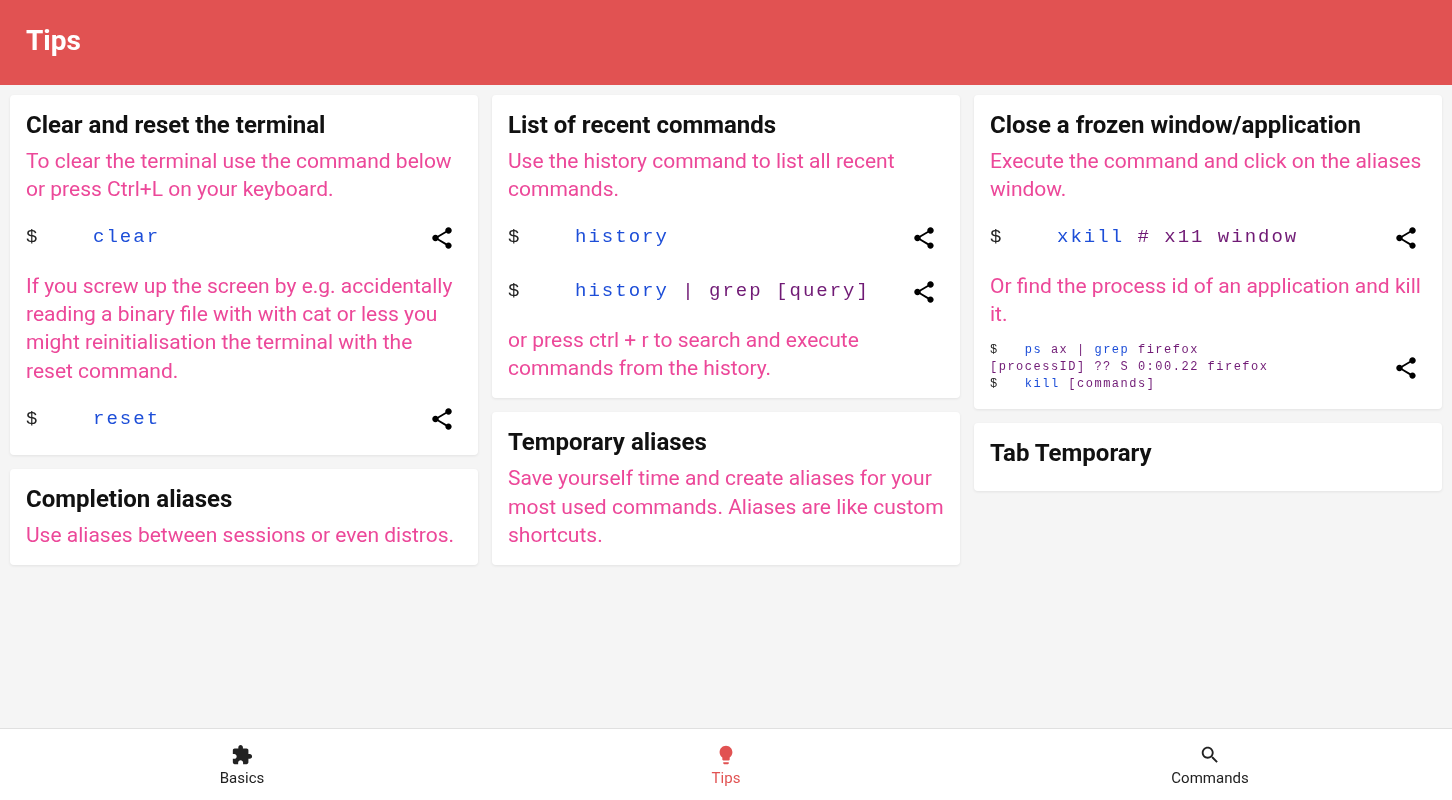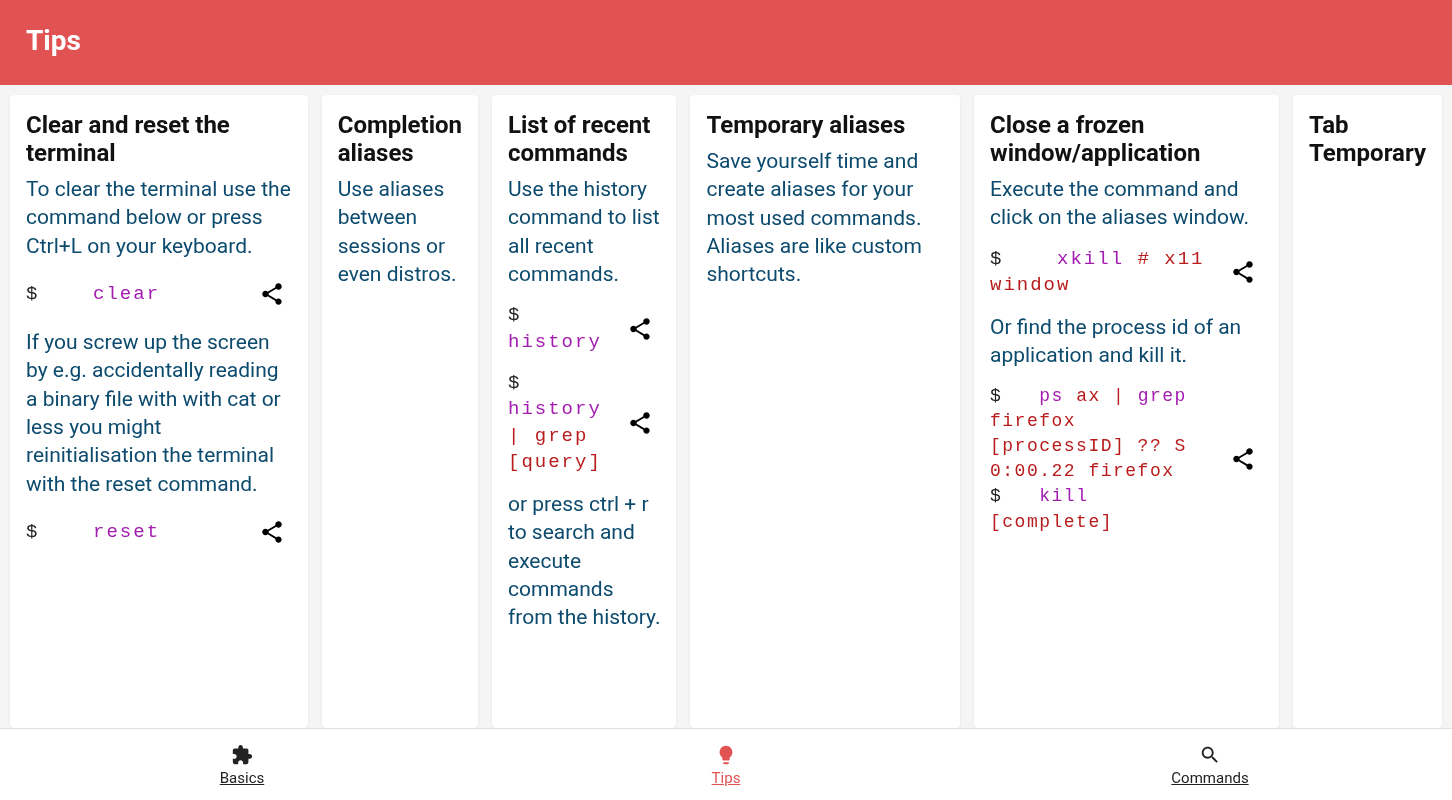--- a/index.html
+++ b/index.html
@@ -24,40 +24,40 @@
 .content {
   flex: 1;
   display: flex;
   gap: 14px;
   padding: 10px 10px 0 10px;
   overflow: hidden;
 }
 .column {
   flex: 1;
   display: flex;
-  flex-direction: row;
+  flex-direction: column;
   gap: 14px;
   min-width: 0;
 }
 .card {
   background: #fff;
   border-radius: 4px;
   box-shadow: 0 1px 3px rgba(0,0,0,0.08);
   padding: 16px 16px;
 }
 .card-title {
   font-size: 24px;
   font-weight: 700;
   margin-bottom: 8px;
   color: #111;
 }
 .card-text {
   font-size: 21px;
   line-height: 1.35;
-  color: #0c4a6e;
+  color: #ec4899;
   margin-bottom: 14px;
 }
 .card-text:last-child { margin-bottom: 0; }
 .code-row {
   display: flex;
   align-items: center;
   justify-content: space-between;
   gap: 10px;
   margin-bottom: 14px;
 }
@@ -65,22 +65,22 @@
 .code-block {
   font-family: "Courier New", Courier, monospace;
   font-size: 19px;
   letter-spacing: 2px;
   line-height: 1.4;
   flex: 1;
   min-width: 0;
   color: #222;
 }
 .code-block .prompt { color: #222; }
-.code-block .cmd { color: #a21caf; }
-.code-block .arg { color: #b91c1c; }
+.code-block .cmd { color: #1d4ed8; }
+.code-block .arg { color: #701a75; }
 .share-btn {
   flex: 0 0 auto;
   width: 40px;
   height: 40px;
   display: flex;
   align-items: center;
   justify-content: center;
   cursor: pointer;
 }
 .bottom-nav {
@@ -91,21 +91,20 @@
 }
 .nav-item {
   flex: 1;
   display: flex;
   flex-direction: column;
   align-items: center;
   justify-content: center;
   gap: 2px;
   cursor: pointer;
   color: #222;
-  text-decoration: underline;
 }
 .nav-item.active { color: #e15252; }
 .nav-label {
   font-size: 15px;
 }
 .nav-icon { width: 24px; height: 24px; display:flex; align-items:center; justify-content:center; }
 </style>
 </head>
 <body>
 
@@ -205,29 +204,29 @@
           <span class="cmd">xkill</span><span class="arg"> # x11 window</span>
         </div>
         <div class="share-btn">
           <svg width="26" height="26" viewBox="0 0 24 24" fill="#000">
               <path d="M18 16.08c-.76 0-1.44.3-1.96.77L8.91 12.7c.05-.23.09-.46.09-.7s-.04-.47-.09-.7l7.05-4.11c.54.5 1.25.81 2.04.81 1.66 0 3-1.34 3-3s-1.34-3-3-3-3 1.34-3 3c0 .24.04.47.09.7L8.04 9.81C7.5 9.31 6.79 9 6 9c-1.66 0-3 1.34-3 3s1.34 3 3 3c.79 0 1.5-.31 2.04-.81l7.12 4.16c-.05.21-.08.43-.08.65 0 1.61 1.31 2.92 2.92 2.92s2.92-1.31 2.92-2.92-1.31-2.92-2.92-2.92z"></path>
             </svg>
         </div>
       </div>
       <div class="card-text">Or find the process id of an application and kill it.</div>
       <div class="code-row">
-        <div class="code-block" style="font-size:18px; letter-spacing:1.5px;">
+        <div class="code-block" style="font-size:12px; letter-spacing:1.5px;">
           <div>
             <span class="prompt">$</span>
             <span>&nbsp;&nbsp;</span><span class="cmd">ps</span><span class="arg"> ax | </span><span class="cmd">grep</span><span class="arg"> firefox</span>
           </div>
           <div class="arg">[processID] ?? S 0:00.22 firefox</div>
           <div>
             <span class="prompt">$</span>
-            <span>&nbsp;&nbsp;</span><span class="cmd">kill</span><span class="arg"> [complete]</span>
+            <span>&nbsp;&nbsp;</span><span class="cmd">kill</span><span class="arg"> [commands]</span>
           </div>
         </div>
         <div class="share-btn">
           <svg width="26" height="26" viewBox="0 0 24 24" fill="#000">
               <path d="M18 16.08c-.76 0-1.44.3-1.96.77L8.91 12.7c.05-.23.09-.46.09-.7s-.04-.47-.09-.7l7.05-4.11c.54.5 1.25.81 2.04.81 1.66 0 3-1.34 3-3s-1.34-3-3-3-3 1.34-3 3c0 .24.04.47.09.7L8.04 9.81C7.5 9.31 6.79 9 6 9c-1.66 0-3 1.34-3 3s1.34 3 3 3c.79 0 1.5-.31 2.04-.81l7.12 4.16c-.05.21-.08.43-.08.65 0 1.61 1.31 2.92 2.92 2.92s2.92-1.31 2.92-2.92-1.31-2.92-2.92-2.92z"></path>
             </svg>
         </div>
       </div>
     </div>
 

